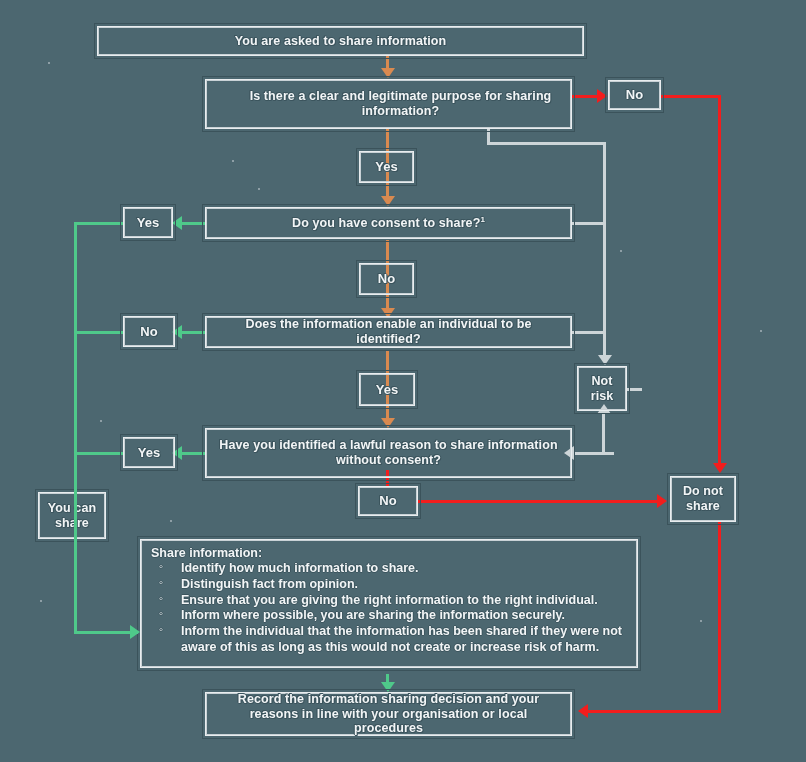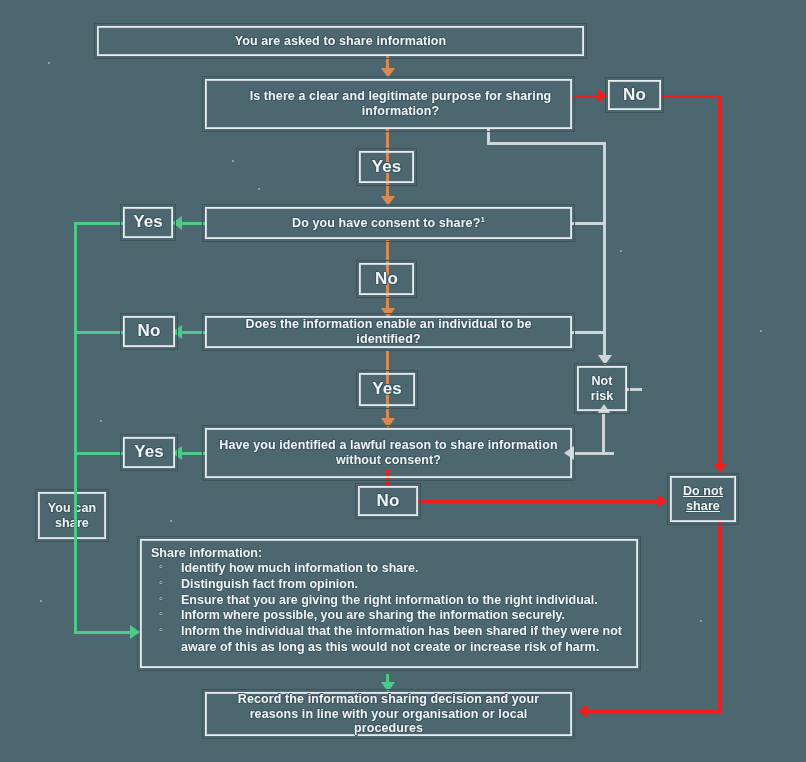--- a/index.html
+++ b/index.html
@@ -42,21 +42,21 @@
        0 -1px 0 #3c555e,
        1px 1px 0 #3c555e,
       -1px -1px 0 #3c555e;
     z-index: 5;
   }
   .node .txt { padding: 0 8px; line-height: 1.18; }
   .node .sup { font-size: 8px; vertical-align: super; }
 
   .n-start   { font-size: 12.5px; }
   .n-decide  { font-size: 12.5px; }
-  .n-small   { font-size: 17px; }
+  .n-small   { font-size: 13px; }
   .n-term    { font-size: 12.5px; }
 
   
   .listbox {
     position: absolute;
     box-sizing: border-box;
     border: 1px solid #e9edef;
     outline: 1px solid #3b535b;
     outline-offset: 2px;
     box-shadow: 0 0 0 1px #c9d2d6 inset;
@@ -253,21 +253,21 @@
 
   <div class="node n-term" style="left:577px;top:366px;width:50px;height:45px;">
     <span class="txt">Not risk</span>
   </div>
 
 
   <div class="node n-term" style="left:38px;top:492px;width:68px;height:47px;">
     <span class="txt">You can share</span>
   </div>
 
-  <div class="node n-term" style="left:670px;top:476px;width:66px;height:46px;text-decoration:underline;">
+  <div class="node n-term" style="left:670px;top:476px;width:66px;height:46px;">
     <span class="txt">Do not share</span>
   </div>
 
   <div class="listbox" style="left:140px;top:539px;width:498px;height:129px;">
     <div class="heading">Share information:</div>
     <ul>
       <li>Identify how much information to share.</li>
       <li>Distinguish fact from opinion.</li>
       <li>Ensure that you are giving the right information to the right individual.</li>
       <li>Inform where possible, you are sharing the information securely.</li>

